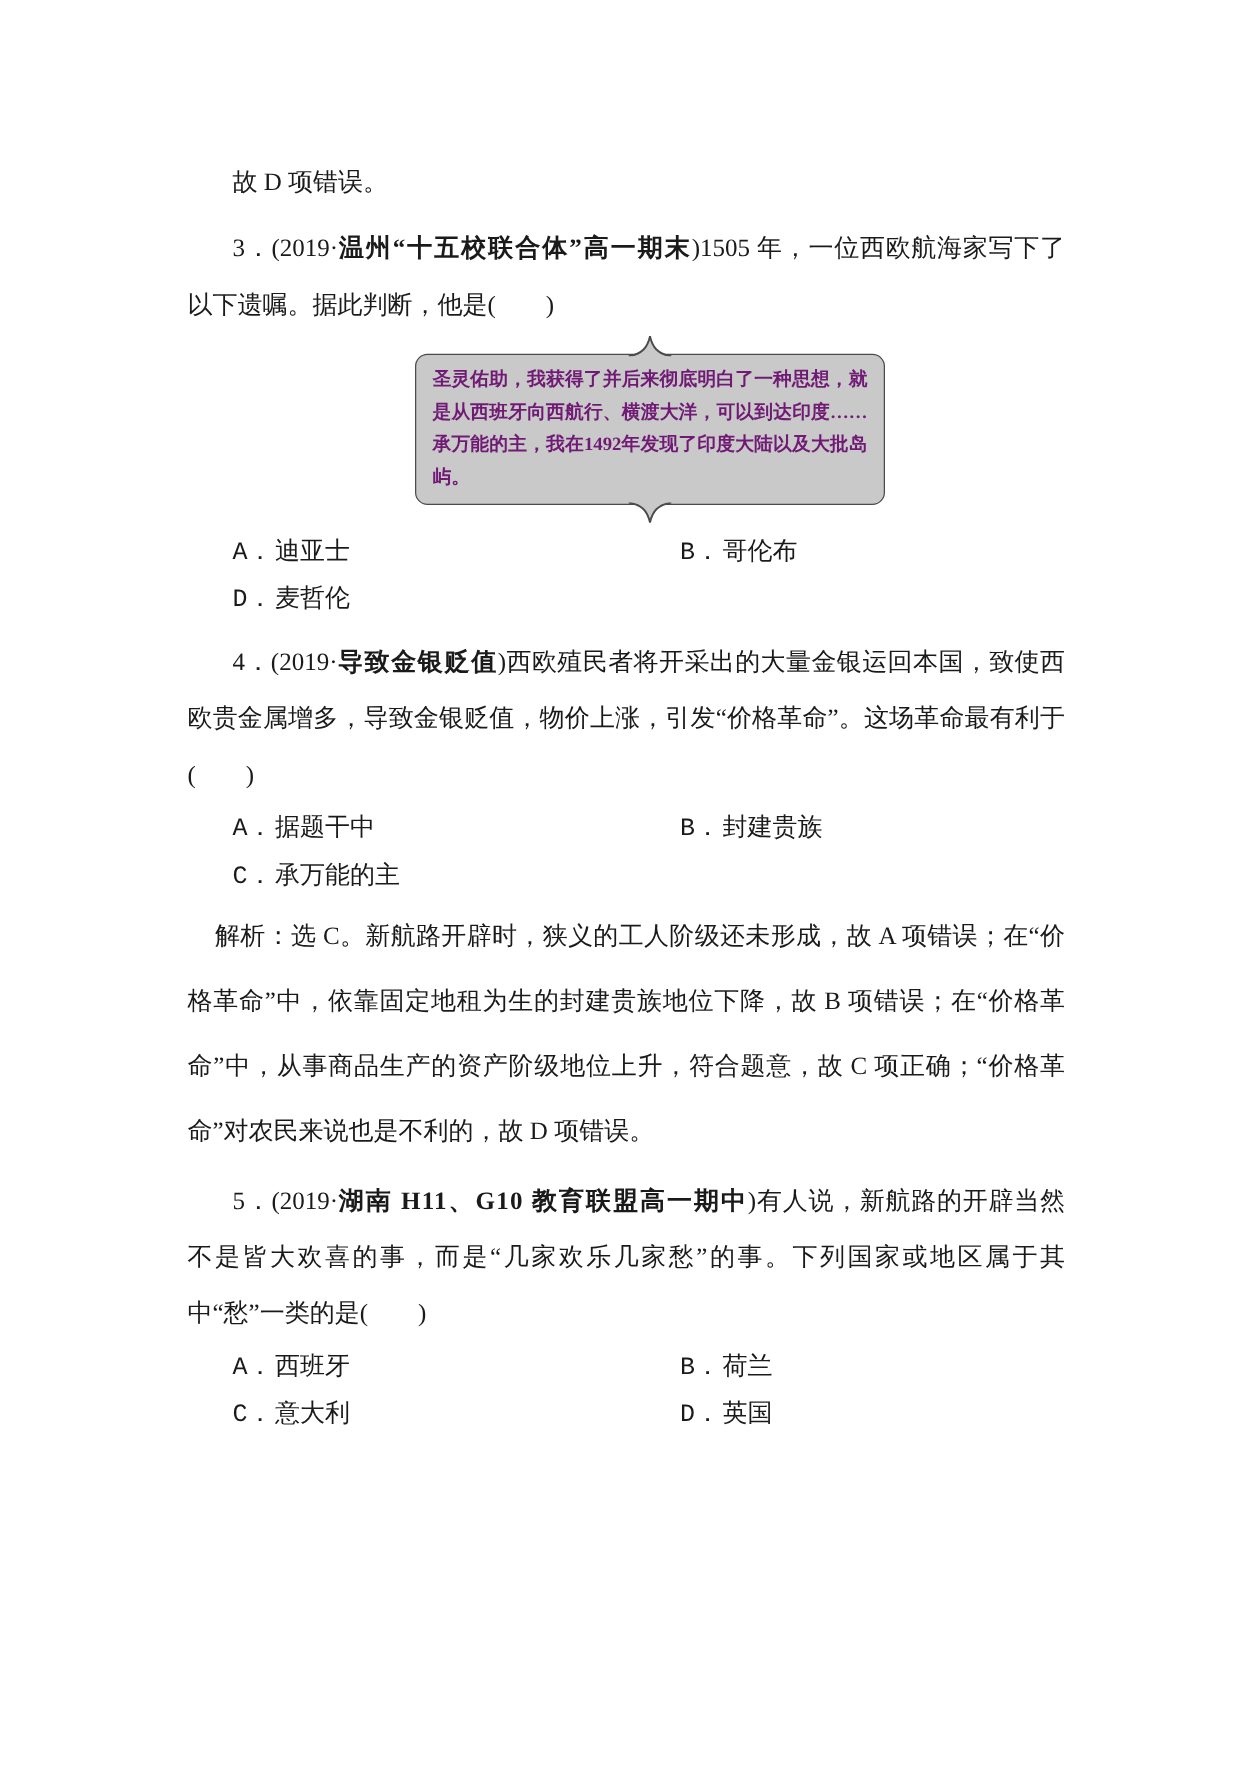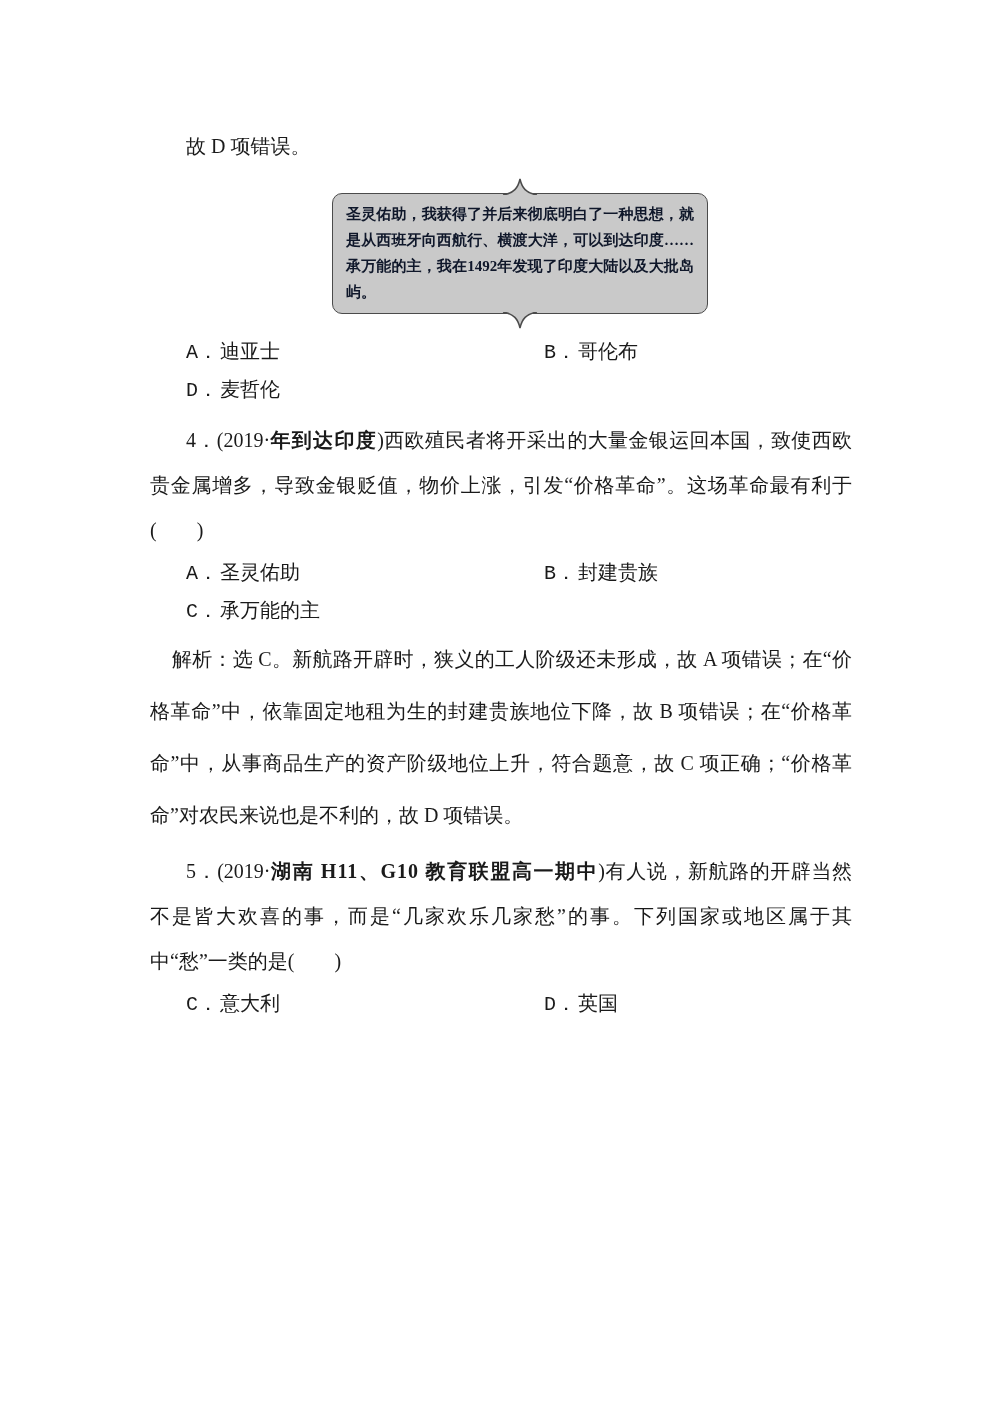--- a/index.html
+++ b/index.html
@@ -37,21 +37,21 @@
     width: 376px;
     background: #c9c9c9;
     border: 1.5px solid #4b4b4b;
     border-radius: 10px;
     padding: 7px 13px 8px 13px;
   }
   .callout .callout-text {
     font-size: 15px; font-weight: 700;
     line-height: 26px;
     text-align: justify;
-    color: #0f172a;
+    color: #701a75;
   }
   .tip {
     position: absolute; left: 50%;
     transform: translateX(-50%);
     display: block;
   }
   .tip-top { top: -16px; }
   .tip-bottom { bottom: -16px; }
 
   .options { margin-top: 2px; }
@@ -73,20 +73,21 @@
   }
 </style>
 </head>
 <body>
 
 <div class="page">
 
   <p class="frag">故 D 项错误。</p>
 
   <section class="question">
+    <p class="stem"><span>3．</span><span>(2019·</span><span class="src-bold">温州“十五校联合体”高一期末</span><span>)</span><span>1505 年，一位西欧航海家写下了以下遗嘱。据此判断，他是(　　)</span></p>
 
     <div class="callout-wrap">
       <div class="callout">
         <svg class="tip tip-top" width="36" height="17" viewBox="0 0 36 17">
             <path d="M1,17 C12,15 16,10 18,1 C20,10 24,15 35,17" fill="#c9c9c9" stroke="#4b4b4b" stroke-width="1.5"></path>
           </svg>
         <p class="callout-text">圣灵佑助，我获得了并后来彻底明白了一种思想，就是从西班牙向西航行、横渡大洋，可以到达印度……承万能的主，我在1492年发现了印度大陆以及大批岛屿。</p>
         <svg class="tip tip-bottom" width="36" height="17" viewBox="0 0 36 17">
             <path d="M1,0 C12,2 16,7 18,16 C20,7 24,2 35,0" fill="#c9c9c9" stroke="#4b4b4b" stroke-width="1.5"></path>
           </svg>
@@ -99,40 +100,44 @@
         <span class="opt"><span class="opt-label">B．</span><span>哥伦布</span></span>
       </div>
       <div class="opt-row">
         <span class="opt"><span class="opt-label">D．</span><span>麦哲伦</span></span>
       </div>
     </div>
 
   </section>
 
   <section class="question">
-    <p class="stem"><span>4．</span><span>(2019·</span><span class="src-bold">年到达印度</span><span>)</span><span>西欧殖民者将开采出的大量金银运回本国，致使西欧贵金属增多，导致金银贬值，物价上涨，引发“价格革命”。这场革命最有利于(　　)</span></p>
+    <p class="stem"><span>4．</span><span>(2019·</span><span class="src-bold">导致金银贬值</span><span>)</span><span>西欧殖民者将开采出的大量金银运回本国，致使西欧贵金属增多，导致金银贬值，物价上涨，引发“价格革命”。这场革命最有利于(　　)</span></p>
 
     <div class="options">
       <div class="opt-row">
-        <span class="opt"><span class="opt-label">A．</span><span>圣灵佑助</span></span>
+        <span class="opt"><span class="opt-label">A．</span><span>据题干中</span></span>
         <span class="opt"><span class="opt-label">B．</span><span>封建贵族</span></span>
       </div>
       <div class="opt-row">
         <span class="opt"><span class="opt-label">C．</span><span>承万能的主</span></span>
       </div>
     </div>
 
     <p class="analysis"><span>解析：</span><span>选 C。新航路开辟时，狭义的工人阶级还未形成，故 A 项错误；在“价格革命”中，依靠固定地租为生的封建贵族地位下降，故 B 项错误；在“价格革命”中，从事商品生产的资产阶级地位上升，符合题意，故 C 项正确；“价格革命”对农民来说也是不利的，故 D 项错误。</span></p>
   </section>
 
   <section class="question">
     <p class="stem"><span>5．</span><span>(2019·</span><span class="src-bold">湖南 H11、G10 教育联盟高一期中</span><span>)</span><span>有人说，新航路的开辟当然不是皆大欢喜的事，而是“几家欢乐几家愁”的事。下列国家或地区属于其中“愁”一类的是(　　)</span></p>
 
     <div class="options">
       <div class="opt-row">
+        <span class="opt"><span class="opt-label">A．</span><span>西班牙</span></span>
+        <span class="opt"><span class="opt-label">B．</span><span>荷兰</span></span>
+      </div>
+      <div class="opt-row">
         <span class="opt"><span class="opt-label">C．</span><span>意大利</span></span>
         <span class="opt"><span class="opt-label">D．</span><span>英国</span></span>
       </div>
     </div>
 
   </section>
 
 </div>
 
 </body></html>

